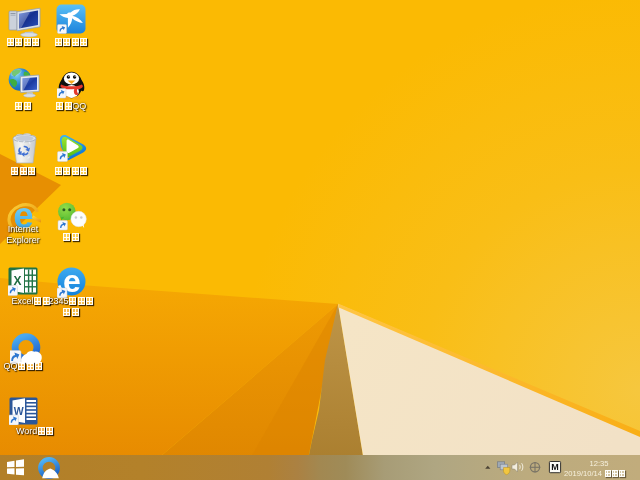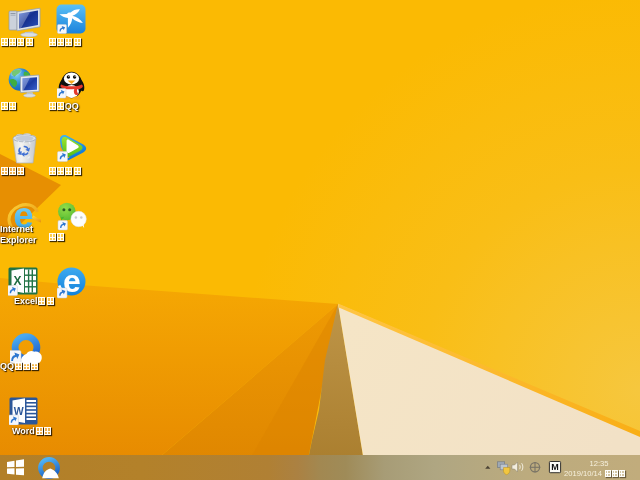--- a/index.html
+++ b/index.html
@@ -1,19 +1,19 @@
 <!DOCTYPE html>
 <html><head>
 <meta charset="utf-8">
 <style>
 html,body{margin:0;padding:0;}
 #screen{position:relative;width:640px;height:480px;overflow:hidden;font-family:"Liberation Sans",sans-serif;}
 #wall{position:absolute;left:0;top:0;}
 .icon{position:absolute;}
-.lbl{position:absolute;color:#fff;font-size:9px;font-weight:bold;white-space:nowrap;
+.lbl{position:absolute;color:#fff;font-size:9px;font-weight:normal;text-align:center;white-space:nowrap;
  text-shadow:1px 1px 1px rgba(10,5,0,.85),0 0 2px rgba(30,15,0,.7);line-height:11px;}
 .h{filter:blur(0.3px);display:inline-block;width:7px;height:8px;margin:0 0.7px;vertical-align:-1px;box-sizing:border-box;
  border:1px solid rgba(255,255,255,.96);
  background:linear-gradient(rgba(255,255,255,.96) 0 0) center/100% 1px no-repeat,
             linear-gradient(rgba(255,255,255,.96) 0 0) center/1px 100% no-repeat,
             linear-gradient(rgba(255,255,255,.30) 0 0);
  box-shadow:1px 1px 1px rgba(20,10,0,.8);}
 .hs{width:6px;height:7px;margin:0 0.5px;box-shadow:1px 1px 1px rgba(40,30,10,.55);}
 .clk{position:absolute;color:#F7F1DE;font-size:8px;font-weight:normal;text-align:center;white-space:nowrap;}
 </style>
@@ -337,19 +337,20 @@
 </svg>
 
 <div class="lbl" style="left:0px;top:37px;width:46px;"><span class="h"></span><span class="h"></span><span class="h"></span><span class="h"></span></div>
 <div class="lbl" style="left:48px;top:37px;width:46px;"><span class="h"></span><span class="h"></span><span class="h"></span><span class="h"></span></div>
 <div class="lbl" style="left:0px;top:101px;width:46px;"><span class="h"></span><span class="h"></span></div>
 <div class="lbl" style="left:48px;top:101px;width:46px;"><span class="h"></span><span class="h"></span>QQ</div>
 <div class="lbl" style="left:0px;top:166px;width:46px;"><span class="h"></span><span class="h"></span><span class="h"></span></div>
 <div class="lbl" style="left:48px;top:166px;width:46px;"><span class="h"></span><span class="h"></span><span class="h"></span><span class="h"></span></div>
 <div class="lbl" style="left:0px;top:224px;width:46px;">Internet<br>Explorer</div>
 <div class="lbl" style="left:48px;top:232px;width:46px;"><span class="h"></span><span class="h"></span></div>
-<div class="lbl" style="left:14px;top:296px;width:46px;">Excel<span class="h"></span><span class="h"></span></div>
+<div class="lbl" style="left:8px;top:296px;width:46px;">Excel<span class="h"></span><span class="h"></span></div>
+<div class="lbl" style="left:40px;top:296px;width:62px;">2345<span class="h"></span><span class="h"></span><span class="h"></span><br><span class="h"></span><span class="h"></span></div>
 <div class="lbl" style="left:0px;top:361px;width:46px;">QQ<span class="h"></span><span class="h"></span><span class="h"></span></div>
 <div class="lbl" style="left:0px;top:426px;width:46px;padding-left:12px;">Word<span class="h"></span><span class="h"></span></div>
 
 <div class="clk" style="left:575px;top:458.5px;width:48px;font-size:7.6px;">12:35</div>
 <div class="clk" style="left:564px;top:469px;width:74px;text-align:left;font-size:7.6px;">2019/10/14 <span class="h hs"></span><span class="h hs"></span><span class="h hs"></span></div>
 </div>
 
 </body></html>

